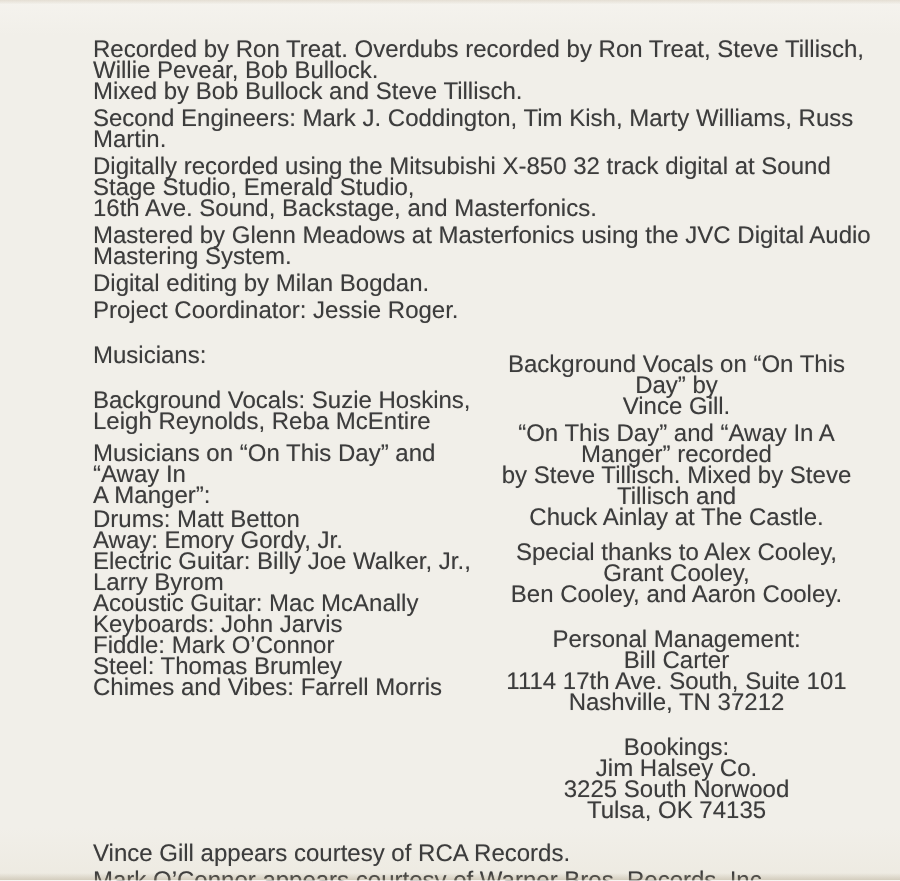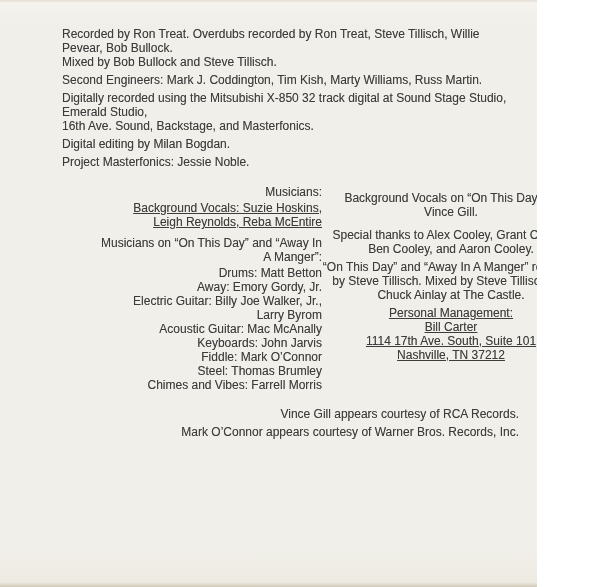--- a/index.html
+++ b/index.html
@@ -2,27 +2,27 @@
 <html><head>
 <meta charset="utf-8">
 <style>
   html, body {
     margin: 0;
     padding: 0;
     background: #ffffff;
   }
   .page {
     position: relative;
-    width: 537px;
+    width: 600px;
     height: 587px;
     box-sizing: border-box;
     padding: 27px 18px 16px 62px;
     background: linear-gradient(180deg, #f5f3ee 0%, #f1efe9 4%, #f1efe9 94%, #edeae1 100%);
     font-family: "Liberation Sans", "DejaVu Sans", sans-serif;
-    font-size: 12px;
+    font-size: 16px;
     line-height: 14px;
     color: #3c3c3c;
     overflow: hidden;
     text-shadow: 0 0 0.5px rgba(70,70,70,0.45);
   }
   
   .page::before {
     content: "";
     position: absolute;
     top: 0; left: 0; right: 0;
@@ -45,55 +45,54 @@
   .top-section .para {
     max-width: 522px;
   }
   .columns {
     display: flex;
     margin-top: 16px;
   }
   .col-left {
     flex: none;
     width: 260px;
-    text-align: right;
   }
   .col-right {
     flex: none;
     width: 258px;
     text-align: center;
   }
   .heading-block {
     margin-bottom: 2px;
   }
-  .gap-above-sm { margin-top: 2px; text-decoration: underline; }
+  .gap-above-sm { margin-top: 16px; }
   .gap-above-md { margin-top: 9px; }
   .gap-above-lg { margin-top: 7px; }
   .col-right .first-block { margin-top: 6px; }
   .footer-section {
     margin-top: 11px;
   }
   .footer-section .para {
     margin-bottom: 4px;
-    text-align: right;
   }
 </style>
 </head>
 <body>
 
 <div class="page">
 
   <div class="top-section">
     <p class="para">Recorded by Ron Treat. Overdubs recorded by Ron Treat, Steve Tillisch, Willie Pevear, Bob Bullock.
 Mixed by Bob Bullock and Steve Tillisch.</p>
     <p class="para">Second Engineers: Mark J. Coddington, Tim Kish, Marty Williams, Russ Martin.</p>
     <p class="para">Digitally recorded using the Mitsubishi X-850 32 track digital at Sound Stage Studio, Emerald Studio,
 16th Ave. Sound, Backstage, and Masterfonics.</p>
+    <p class="para">Mastered by Glenn Meadows at Masterfonics using the JVC Digital Audio Mastering System.</p>
     <p class="para">Digital editing by Milan Bogdan.</p>
-    <p class="para">Project Masterfonics: Jessie Noble.</p>
+    <p class="para">Project Coordinator: Jessie Roger.</p>
   </div>
 
   <div class="columns">
 
     <div class="col-left">
       <p class="para heading-block">Musicians:</p>
       <p class="para gap-above-sm">Background Vocals: Suzie Hoskins,
 Leigh Reynolds, Reba McEntire</p>
       <p class="para heading-block gap-above-lg">Musicians on “On This Day” and “Away In
 A Manger”:</p>
@@ -104,29 +103,33 @@
 Acoustic Guitar: Mac McAnally
 Keyboards: John Jarvis
 Fiddle: Mark O’Connor
 Steel: Thomas Brumley
 Chimes and Vibes: Farrell Morris</p>
     </div>
 
     <div class="col-right">
       <p class="para first-block">Background Vocals on “On This Day” by
 Vince Gill.</p>
-      <p class="para gap-above-md">Special thanks to Alex Cooley, Grant Cooley,
-Ben Cooley, and Aaron Cooley.</p>
       <p class="para">“On This Day” and “Away In A Manger” recorded
 by Steve Tillisch. Mixed by Steve Tillisch and
 Chuck Ainlay at The Castle.</p>
+      <p class="para gap-above-md">Special thanks to Alex Cooley, Grant Cooley,
+Ben Cooley, and Aaron Cooley.</p>
       <p class="para gap-above-sm">Personal Management:
 Bill Carter
 1114 17th Ave. South, Suite 101
 Nashville, TN 37212</p>
+      <p class="para gap-above-sm">Bookings:
+Jim Halsey Co.
+3225 South Norwood
+Tulsa, OK 74135</p>
     </div>
 
   </div>
 
   <div class="footer-section">
     <p class="para">Vince Gill appears courtesy of RCA Records.</p>
     <p class="para">Mark O’Connor appears courtesy of Warner Bros. Records, Inc.</p>
   </div>
 
 </div>

